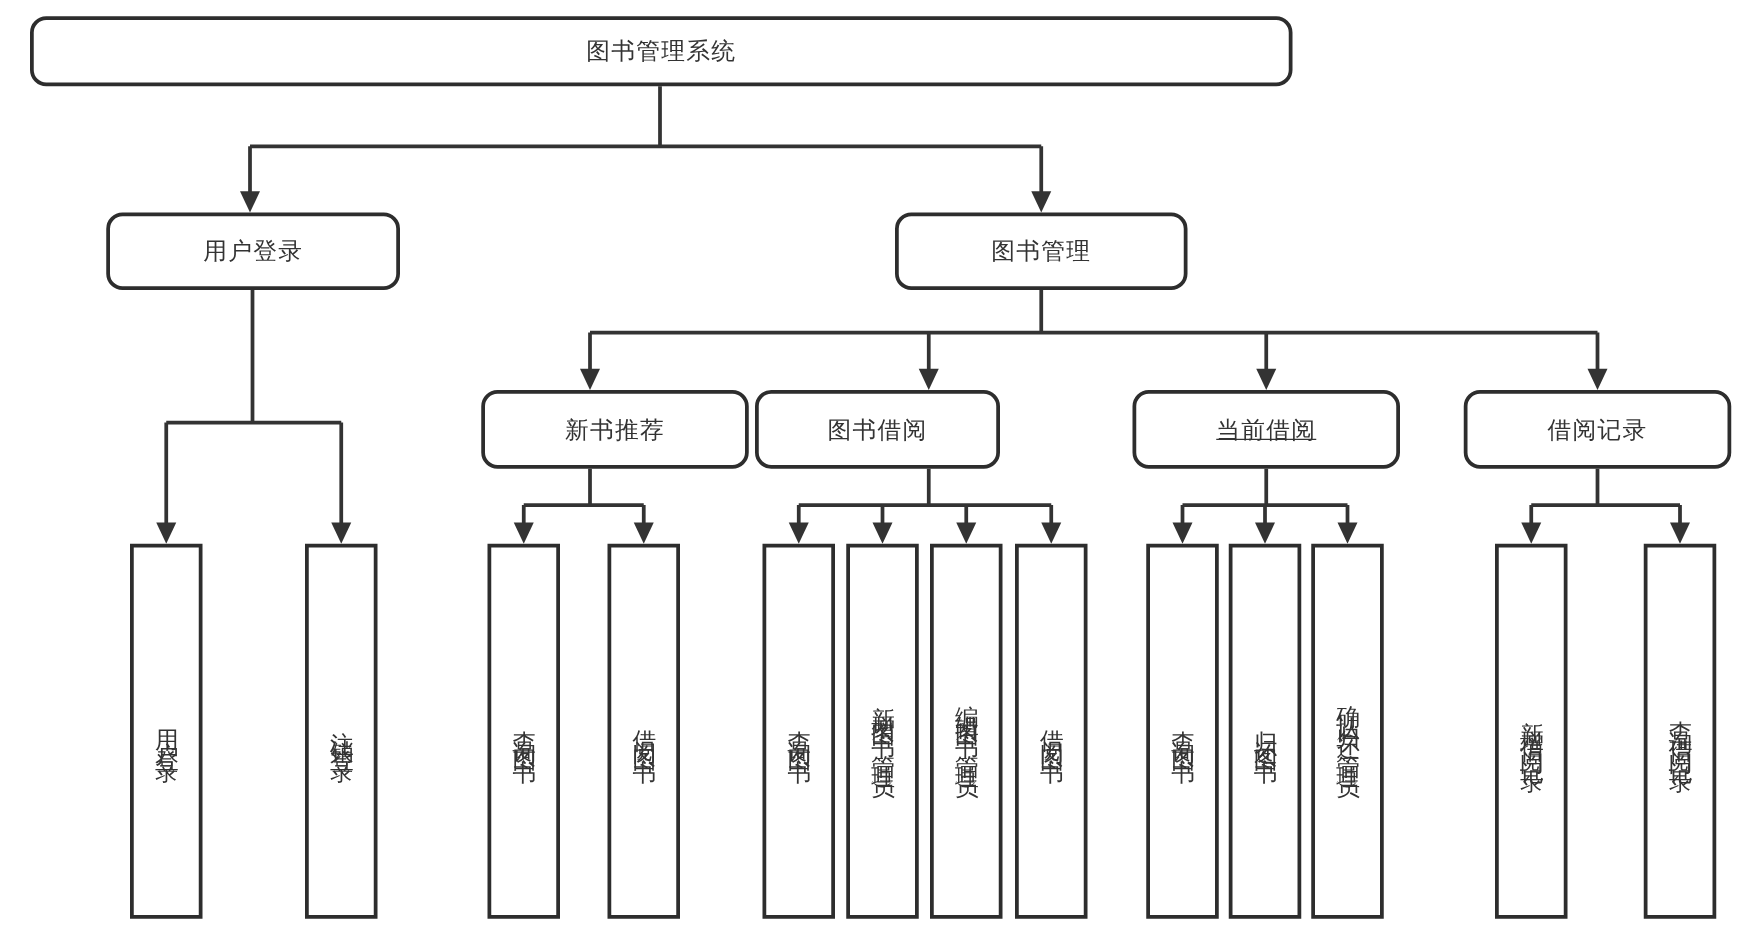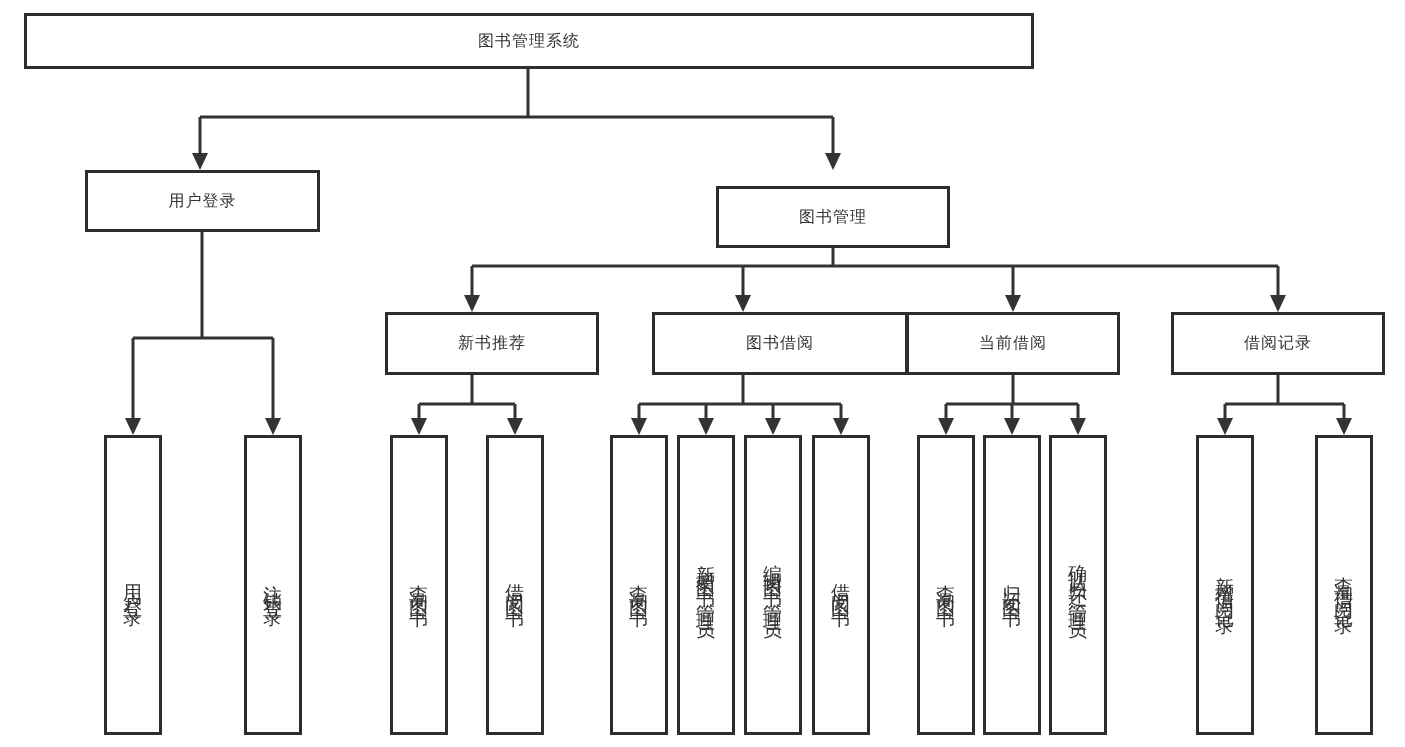--- a/index.html
+++ b/index.html
@@ -5,21 +5,21 @@
   html,body{margin:0;padding:0;background:#fff;}
   #stage{
     position:relative;width:1405px;height:747px;background:#ffffff;
     font-family:"Liberation Sans","DejaVu Sans",sans-serif;overflow:hidden;
   }
   #wires{position:absolute;left:0;top:0;width:1405px;height:747px;}
   .node{
     position:absolute;box-sizing:border-box;border:3px solid #2d2d2d;background:#ffffff;
     display:flex;align-items:center;justify-content:center;color:#333333;
   }
-  .h-node{font-size:16px;letter-spacing:1px;}
+  .h-node{font-size:19px;letter-spacing:1px;border-radius:13px;}
   .v-node .v-label{
     writing-mode:vertical-rl;text-orientation:mixed;
     font-size:19px;letter-spacing:8px;color:#333333;line-height:1;
   }
   #watermark{
     position:absolute;right:8px;bottom:4px;font-size:21px;color:#a39f9f;
     letter-spacing:1px;text-shadow:0 0 1px rgba(200,150,150,.35);white-space:nowrap;
   }
 </style>
 </head>
@@ -100,31 +100,31 @@
     </g>
   </svg>
 
   <div class="node h-node" style="left:24px;top:13px;width:1010px;height:56px;">
     <span>图书管理系统</span>
   </div>
 
   <div class="node h-node" style="left:85px;top:170px;width:235px;height:62px;">
     <span>用户登录</span>
   </div>
-  <div class="node h-node" style="left:716px;top:186px;width:234px;height:62px;">
+  <div class="node h-node" style="left:716px;top:170px;width:234px;height:62px;">
     <span>图书管理</span>
   </div>
 
   <div class="node h-node" style="left:365px;top:312px;width:214px;height:63px;margin-left:20px;">
     <span>新书推荐</span>
   </div>
-  <div class="node h-node" style="left:652px;top:312px;width:256px;height:63px;">
+  <div class="node h-node" style="left:604px;top:312px;width:196px;height:63px;">
     <span>图书借阅</span>
   </div>
-  <div class="node h-node" style="left:906px;top:312px;width:214px;height:63px;">
+  <div class="node h-node" style="left:906px;top:312px;width:214px;height:63px;text-decoration:underline;">
     <span>当前借阅</span>
   </div>
   <div class="node h-node" style="left:1171px;top:312px;width:214px;height:63px;">
     <span>借阅记录</span>
   </div>
 
   <div class="node v-node" style="left:104px;top:435px;width:58px;height:300px;">
     <span class="v-label">用户登录</span>
   </div>
   <div class="node v-node" style="left:244px;top:435px;width:58px;height:300px;">

